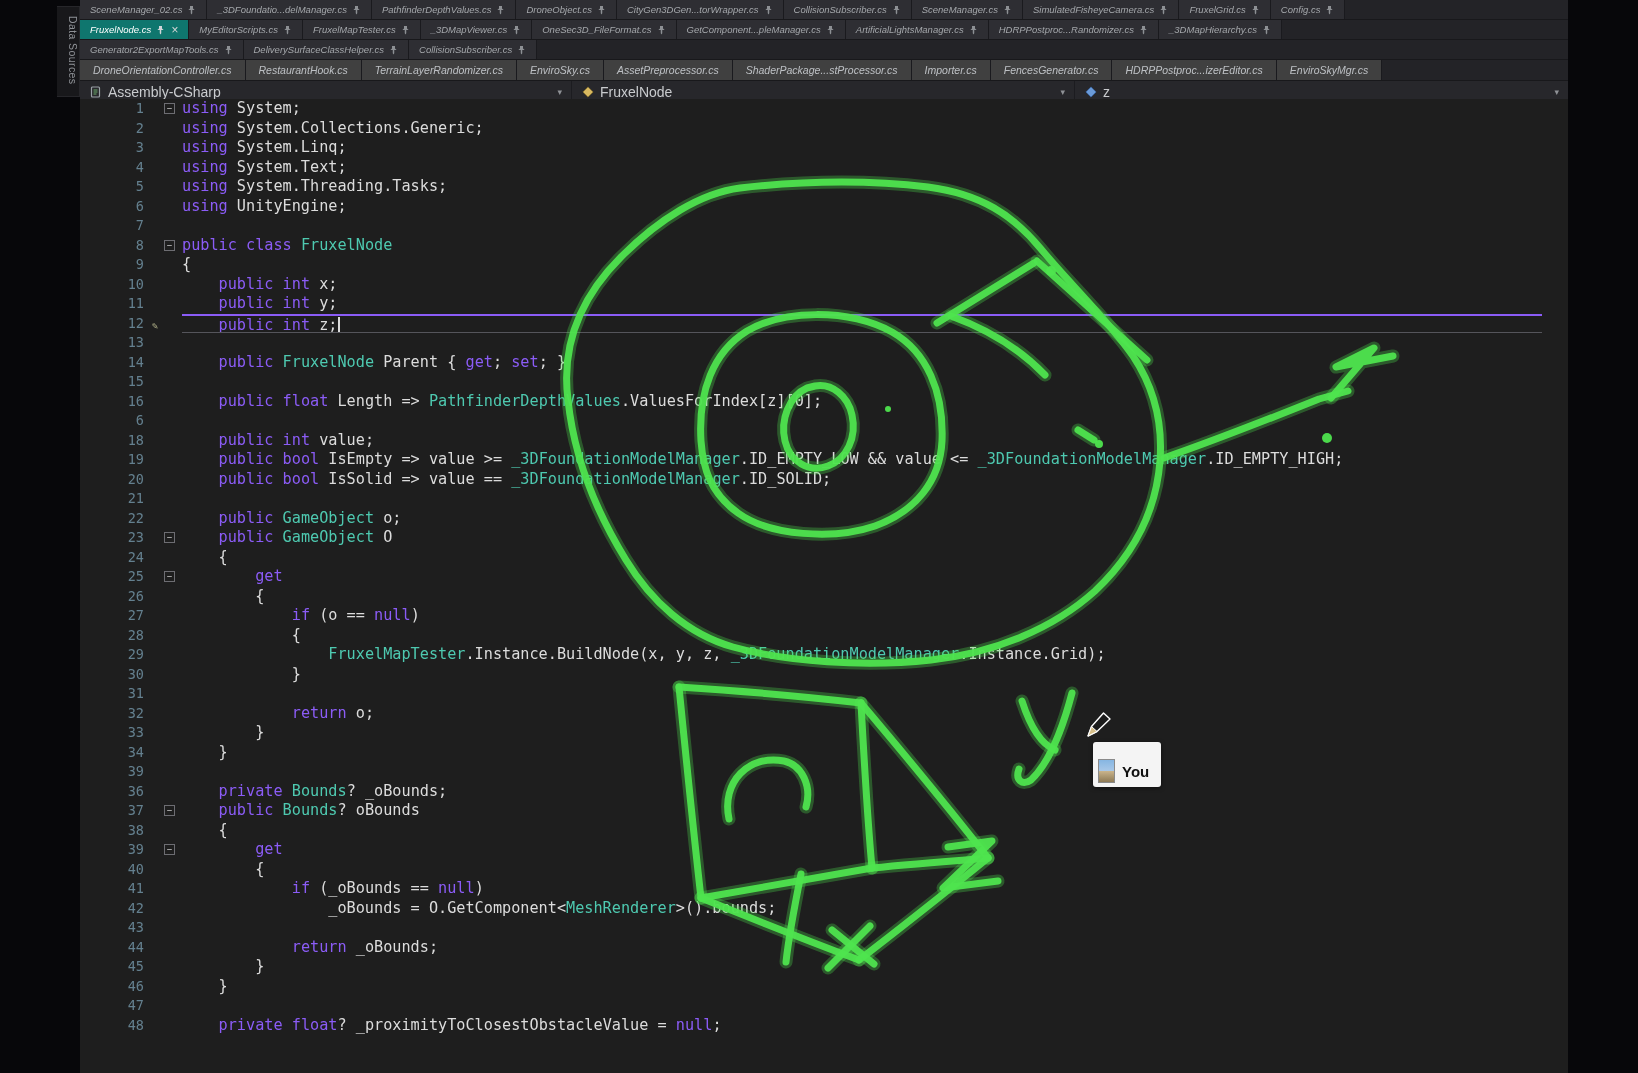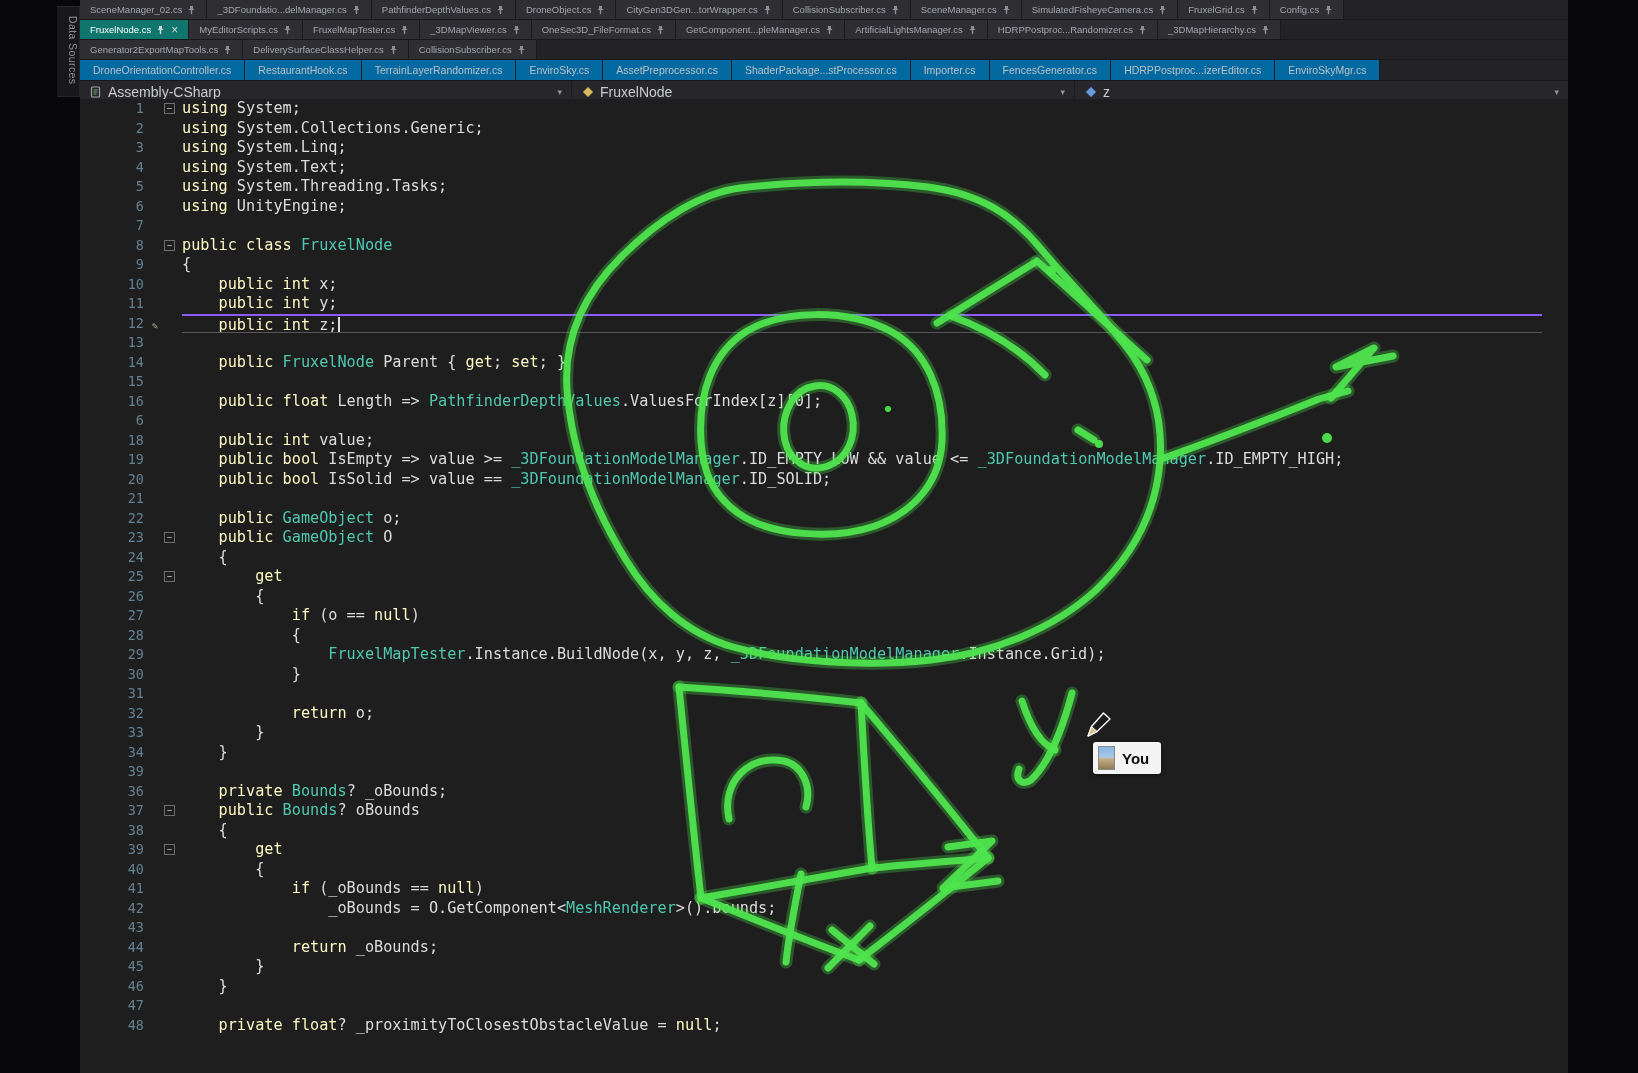--- a/index.html
+++ b/index.html
@@ -17,23 +17,23 @@
     writing-mode:vertical-rl; text-align:center; box-sizing:border-box;
     border:1px solid #26262a; border-left:none;
   }
 
   
   .tab-row { display:flex; height:19px; background:#232327; border-bottom:1px solid #18181b; overflow:hidden; }
   .tab-row.row4 { height:20px; }
   .tab {
     display:flex; align-items:center; gap:5px; padding:0 10px;
     background:#2e2e33; border-right:1px solid #1a1a1e;
-    color:#a4a7ab; font-size:9.5px; white-space:nowrap; cursor:default;
+    color:#a4a7ab; font-size:9.5px; white-space:nowrap; cursor:default;font-style:italic;
   }
-  .row4 .tab { font-size:10.5px; padding:0 13px; background:#0369a1; color:#bdc0c4; }
+  .row4 .tab { font-size:10.5px; padding:0 13px; background:#404040; color:#bdc0c4; }
   .tab.active { background:#0f766e; color:#ffffff; }
   .pin-icon svg { display:block; }
   .close-icon { font-size:12px; line-height:1; color:#d6d6d6; margin-left:1px; }
 
   
   .nav-bar { display:flex; height:22px; background:#27272b; border-bottom:1px solid #19191c; align-items:stretch; }
   .nav-combo { display:flex; align-items:center; gap:6px; padding:0 9px; border-right:1px solid #1c1c20; box-sizing:border-box; }
   .nav-label { color:#c9cbce; font-size:14px; white-space:nowrap; }
   .chev { margin-left:auto; color:#8f9296; font-size:9px; }
   .icon-12 { width:13px; height:13px; display:flex; align-items:center; justify-content:center; flex:none; }
@@ -46,32 +46,32 @@
   .code-line { display:flex; height:19.5px; line-height:19.5px; white-space:pre; }
   .gutter { width:78px; flex:none; box-sizing:border-box; text-align:right; padding-right:14px;
             color:#64808f; font-size:13.5px; position:relative; }
   .edit-marker { position:absolute; right:0px; top:2px; font-size:10px; color:#b9b98f; }
   .fold-col { width:24px; flex:none; position:relative; }
   .fold-box { position:absolute; left:6px; top:4px; width:11px; height:11px; box-sizing:border-box;
               border:1px solid #6d6d72; background:#1e1e1e; color:#c8c8c8;
               font-size:9px; line-height:8px; text-align:center; }
   .line-body { flex:1; box-sizing:border-box; height:100%; overflow:hidden; }
   .code-line.current .line-body { border-top:2px solid #8b5cf6; border-bottom:1px solid #55555b; margin-right:26px; }
-  .tok-k { color:#fef9c3; }
+  .tok-k { color:#8b5cf6; }
   .tok-t { color:#4ec9b0; }
   .tok-p { color:#dcdcdc; }
   .caret { display:inline-block; width:2px; height:15px; background:#dcdcdc; vertical-align:-2px; margin-left:1px; }
 
   
   #annotation-svg { position:absolute; left:0; top:0; z-index:50; pointer-events:none; }
 
   .you-badge {
     position:absolute; left:1093px; top:742px; z-index:60;
     display:flex; align-items:center; gap:7px;
-    background:#f4f4f4; border-radius:3px; padding:4px 12px 4px 5px;
+    background:#f4f4f4; border-radius:3px; padding:17px 12px 4px 5px;
     box-shadow:0 1px 4px rgba(0,0,0,.55);
   }
   .thumb { width:15px; height:22px; flex:none; border:1px solid #8a8a8a;
            background:linear-gradient(180deg,#86b6e2 0%,#a9c8e8 50%,#c7b28a 52%,#8e7a55 100%); }
   .you-text { font-weight:bold; font-size:15px; color:#101010; }
   .pencil-cursor { position:absolute; left:1085px; top:709px; z-index:61; }
 </style>
 </head>
 <body>
 

